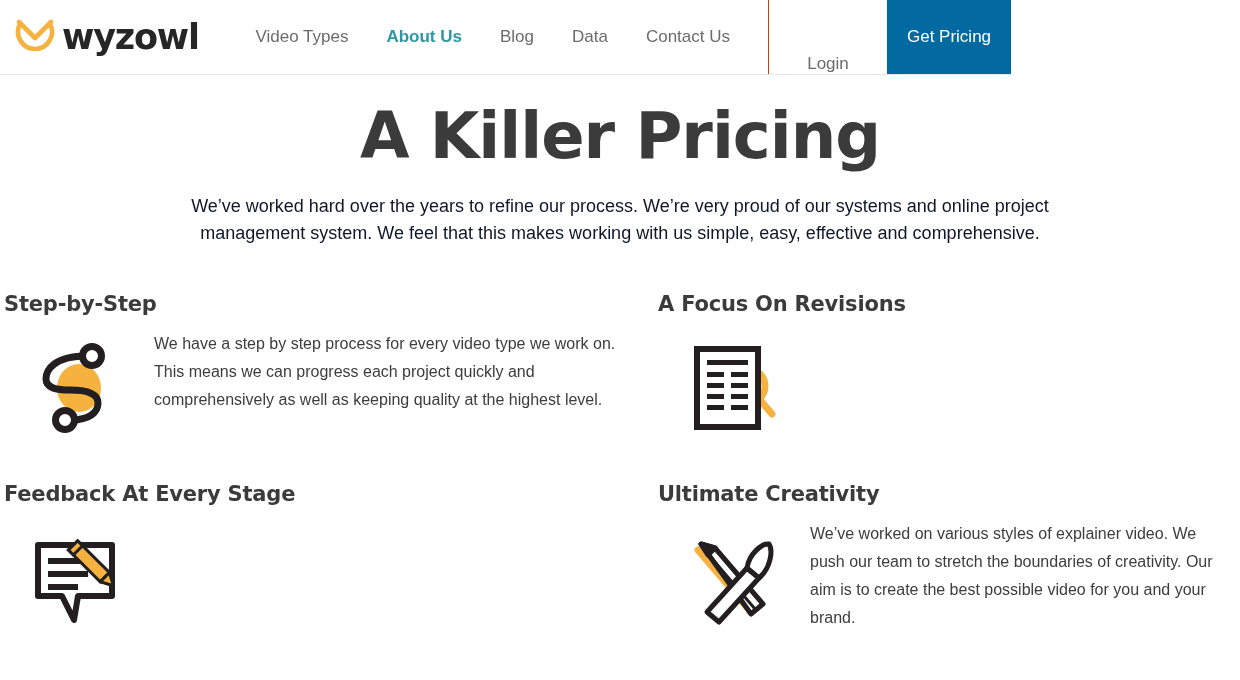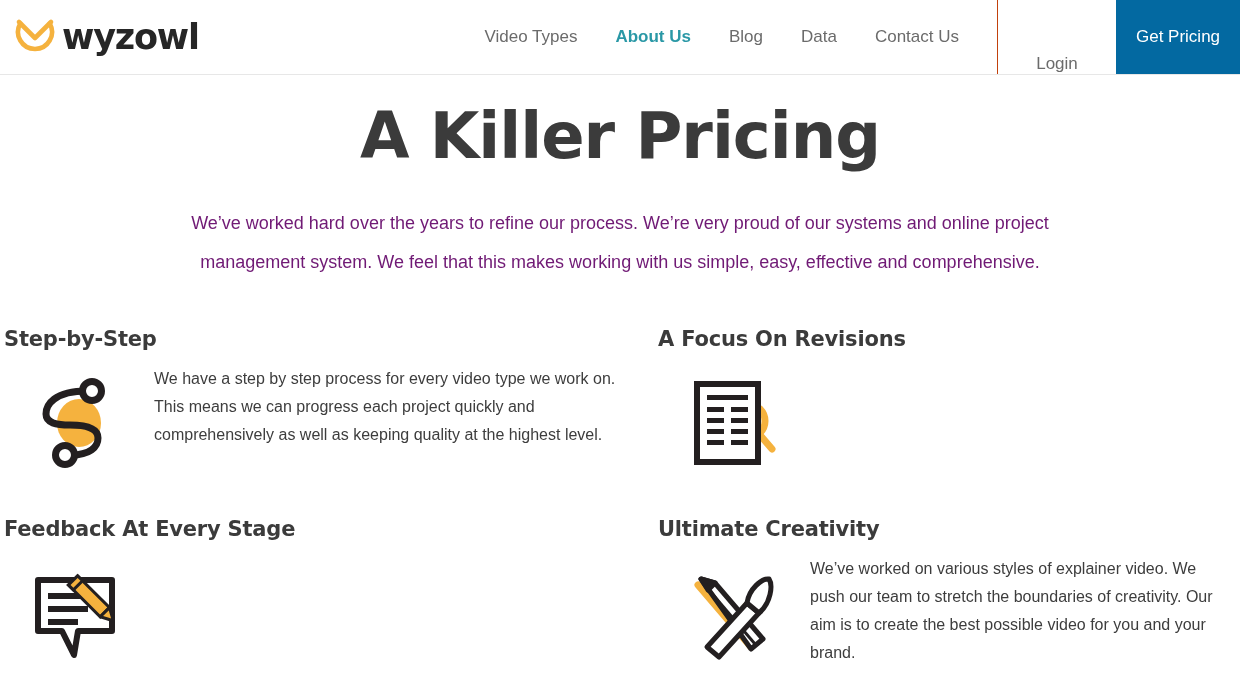--- a/index.html
+++ b/index.html
@@ -8,21 +8,21 @@
     width: 1240px;
     height: 680px;
     background: #ffffff;
     font-family: "Liberation Sans", sans-serif;
     overflow: hidden;
   }
 
   
   .site-header {
     position: relative;
-    width: 1240px;
+    width: 1011px;
     height: 75px;
     border-bottom: 1px solid #e7e7e7;
     background: #ffffff;
     display: flex;
     align-items: stretch;
   }
 
   .logo-block {
     display: flex;
     align-items: center;
@@ -90,25 +90,25 @@
   .hero { width: 1240px; padding-top: 26px; text-align: center; }
   .hero-title {
     font-family: "DejaVu Sans", sans-serif;
     font-size: 64px;
     font-weight: bold;
     color: #3b3b3b;
     letter-spacing: -1px;
     line-height: 1.12;
   }
   .hero-sub {
-    margin: 31px auto 0;
+    margin: 20px auto 0;
     width: 960px;
     font-size: 18px;
-    line-height: 39px;
-    color: #701a75;
+    line-height: 27px;
+    color: #0f172a;
   }
 
   
   .features {
     margin-top: 45px;
     padding: 0 4px;
     display: grid;
     grid-template-columns: 654px 1fr;
     row-gap: 44px;
   }

